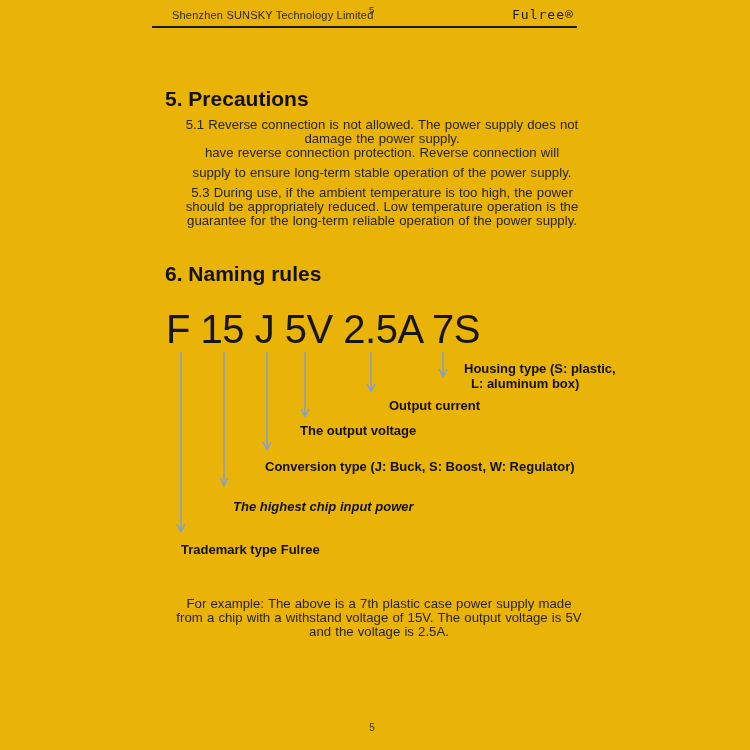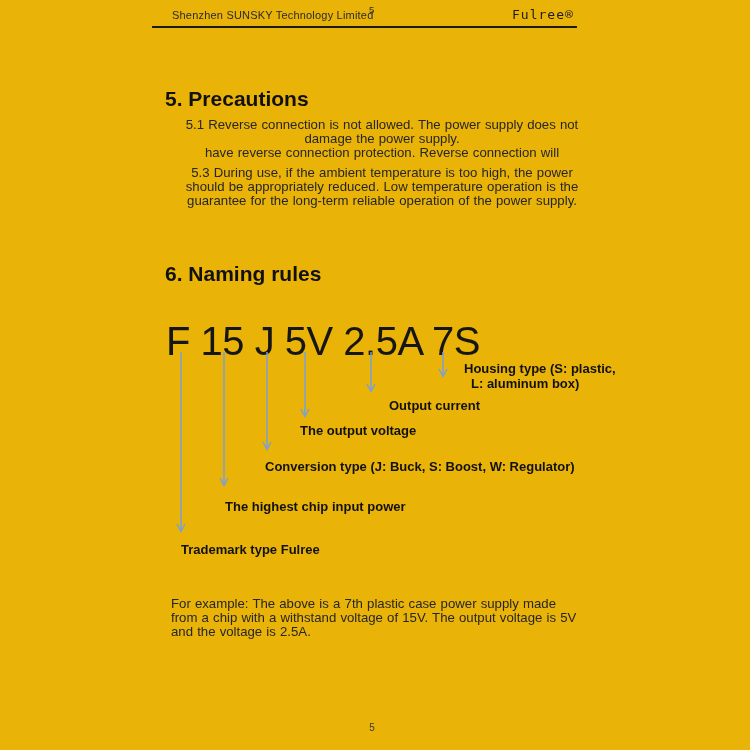--- a/index.html
+++ b/index.html
@@ -72,45 +72,45 @@
   }
   
   .code-text {
     position: absolute;
     left: 166px; top: 307px;
     font-size: 40px;
     letter-spacing: -0.5px;
     color: #161616;
     line-height: 44px;
     white-space: nowrap;
-    margin-top: 12px;
   }
   .arrow {
     position: absolute;
     overflow: visible;
   }
   .diagram-label {
     position: absolute;
     font-size: 13px;
     font-weight: bold;
     color: #111111;
     white-space: nowrap;
   }
   #lbl-housing-1  { left: 464px; top: 361px; }
   #lbl-housing-2  { left: 471px; top: 376px; }
   #lbl-current    { left: 365px; top: 398px; margin-left: 24px; }
   #lbl-voltage    { left: 300px; top: 423px; }
   #lbl-conversion { left: 265px; top: 459px; }
-  #lbl-chippower  { left: 225px; top: 499px; }
+  #lbl-chippower  { left: 233px; top: 499px; font-style: italic; }
   #lbl-trademark  { left: 181px; top: 542px; }
   
   .example-block {
     position: absolute;
-    left: 171px; top: 597px;
+    left: 163px; top: 597px;
     width: 432px;
+    text-align: center;
   }
   .example-block .tline {
     font-size: 13.2px;
     line-height: 14px;
     color: #262626;
     word-spacing: 0.5px;
     white-space: nowrap;
   }
   
   .footer-page {
@@ -134,20 +134,21 @@
 
   <div class="sec-title" id="sec5-title">5. Precautions</div>
 
   <div class="body-block">
     <div class="para">
       <div class="tline">5.1 Reverse connection is not allowed. The power supply does not</div>
       <div class="tline">damage the power supply.</div>
       <div class="tline">have reverse connection protection. Reverse connection will</div>
     </div>
     <div class="para">
+      <div class="tline">supply to ensure long-term stable operation of the power supply.</div>
     </div>
     <div class="para">
       <div class="tline">5.3 During use, if the ambient temperature is too high, the power</div>
       <div class="tline">should be appropriately reduced. Low temperature operation is the</div>
       <div class="tline">guarantee for the long-term reliable operation of the power supply.</div>
     </div>
   </div>
 
   <div class="sec-title" id="sec6-title">6. Naming rules</div>
 

